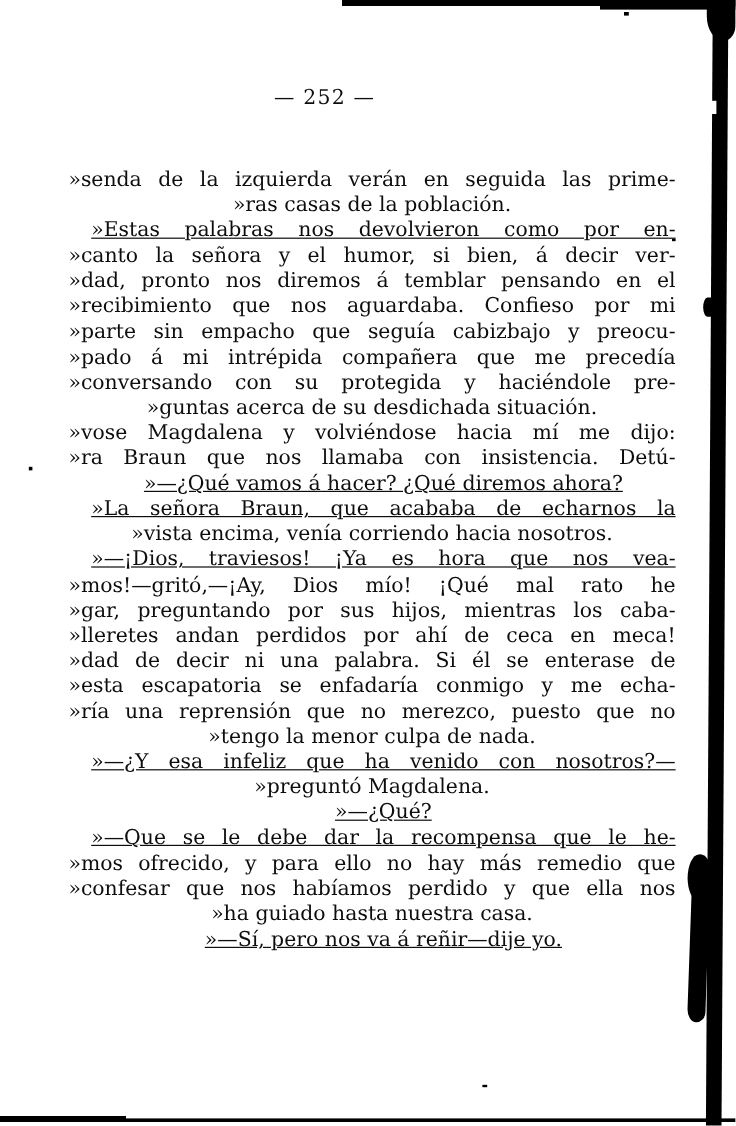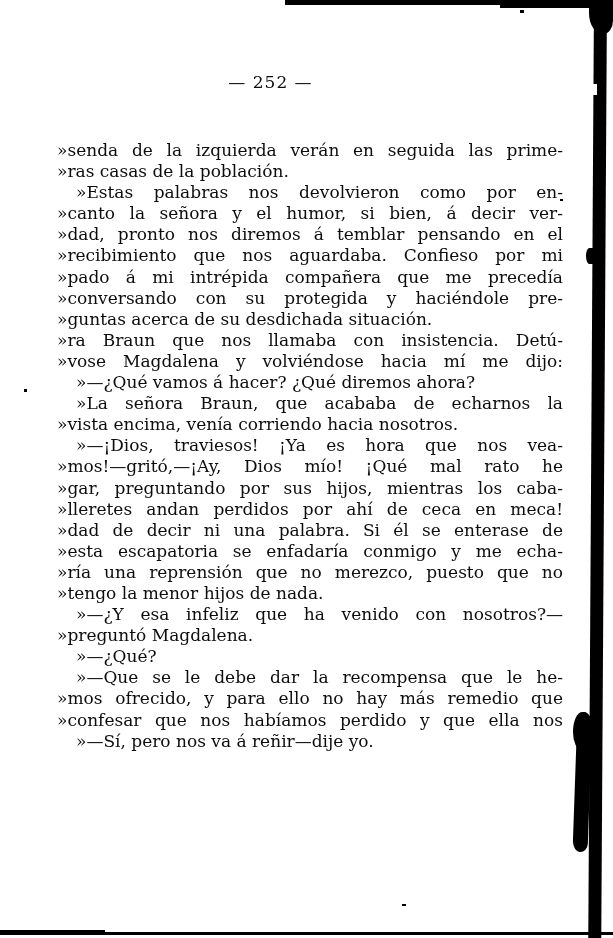--- a/index.html
+++ b/index.html
@@ -18,23 +18,23 @@
     font-size: 17px;
     letter-spacing: 1px;
   }
   .text-block {
     position: absolute;
     left: 57px; top: 98px; width: 506px;
     font-size: 17px;
     line-height: 21.1px;
     margin-top: 42px;
   }
-  .line { text-align: left; }
+  .line { text-align: center; }
   .line.just { text-align: justify; text-align-last: justify; }
-  .line.indent { text-indent: 19px; }
+  .line.indent { text-indent: 19px; text-decoration: underline; }
   
   .artifact { position: absolute; background: #000; }
   .top-strip        { left: 285px; top: 0; width: 328px; height: 5px; }
   .top-strip-right  { left: 500px; top: 0; width: 113px; height: 8px; }
   .corner-blob      { left: 589px; top: 0; width: 24px; height: 34px; border-radius: 0 0 40% 60%; }
   .right-band       { left: 594px; top: -2px; width: 13px; height: 942px;
                       transform: rotate(0.35deg); transform-origin: top center; }
   .band-bump        { left: 586px; top: 248px; width: 7px; height: 16px; border-radius: 50% 0 0 50%; }
   .white-notch      { left: 592px; top: 84px; width: 5px; height: 11px; background: #fff; }
   .smudge           { left: 575px; top: 712px; width: 15px; height: 140px;
@@ -54,42 +54,44 @@
 
 <div class="page-number">— 252 —</div>
 
 <div class="text-block">
     <div class="line just">»senda de la izquierda verán en seguida las prime-</div>
     <div class="line">»ras casas de la población.</div>
     <div class="line indent just">»Estas palabras nos devolvieron como por en-</div>
     <div class="line just">»canto la señora y el humor, si bien, á decir ver-</div>
     <div class="line just">»dad, pronto nos diremos á temblar pensando en el</div>
     <div class="line just">»recibimiento que nos aguardaba. Confieso por mi</div>
+    <div class="line just">»parte sin empacho que seguía cabizbajo y preocu-</div>
     <div class="line just">»pado á mi intrépida compañera que me precedía</div>
     <div class="line just">»conversando con su protegida y haciéndole pre-</div>
     <div class="line">»guntas acerca de su desdichada situación.</div>
+    <div class="line just">»vose Magdalena y volviéndose hacia mí me dijo:</div>
     <div class="line just">»ra Braun que nos llamaba con insistencia. Detú-</div>
-    <div class="line just">»vose Magdalena y volviéndose hacia mí me dijo:</div>
     <div class="line indent">»—¿Qué vamos á hacer? ¿Qué diremos ahora?</div>
     <div class="line indent just">»La señora Braun, que acababa de echarnos la</div>
     <div class="line">»vista encima, venía corriendo hacia nosotros.</div>
     <div class="line indent just">»—¡Dios, traviesos! ¡Ya es hora que nos vea-</div>
     <div class="line just">»mos!—gritó,—¡Ay, Dios mío! ¡Qué mal rato he</div>
     <div class="line just">»gar, preguntando por sus hijos, mientras los caba-</div>
     <div class="line just">»lleretes andan perdidos por ahí de ceca en meca!</div>
     <div class="line just">»dad de decir ni una palabra. Si él se enterase de</div>
     <div class="line just">»esta escapatoria se enfadaría conmigo y me echa-</div>
     <div class="line just">»ría una reprensión que no merezco, puesto que no</div>
-    <div class="line">»tengo la menor hijos de nada.</div>
+    <div class="line">»tengo la menor culpa de nada.</div>
     <div class="line indent just">»—¿Y esa infeliz que ha venido con nosotros?—</div>
     <div class="line">»preguntó Magdalena.</div>
     <div class="line indent">»—¿Qué?</div>
     <div class="line indent just">»—Que se le debe dar la recompensa que le he-</div>
     <div class="line just">»mos ofrecido, y para ello no hay más remedio que</div>
     <div class="line just">»confesar que nos habíamos perdido y que ella nos</div>
+    <div class="line">»ha guiado hasta nuestra casa.</div>
     <div class="line indent">»—Sí, pero nos va á reñir—dije yo.</div>
   </div>
 
 <div class="artifact top-strip"></div>
 <div class="artifact top-strip-right"></div>
 <div class="artifact corner-blob"></div>
 <div class="artifact right-band"></div>
 <div class="artifact band-bump"></div>
 <div class="artifact white-notch"></div>
 <div class="artifact smudge"></div>

